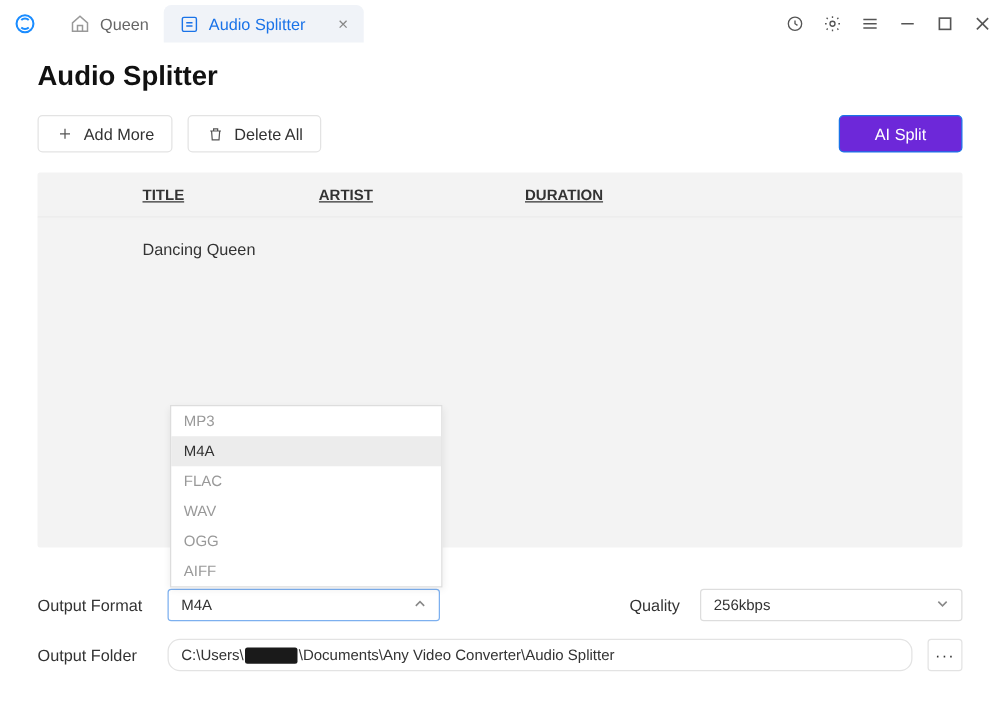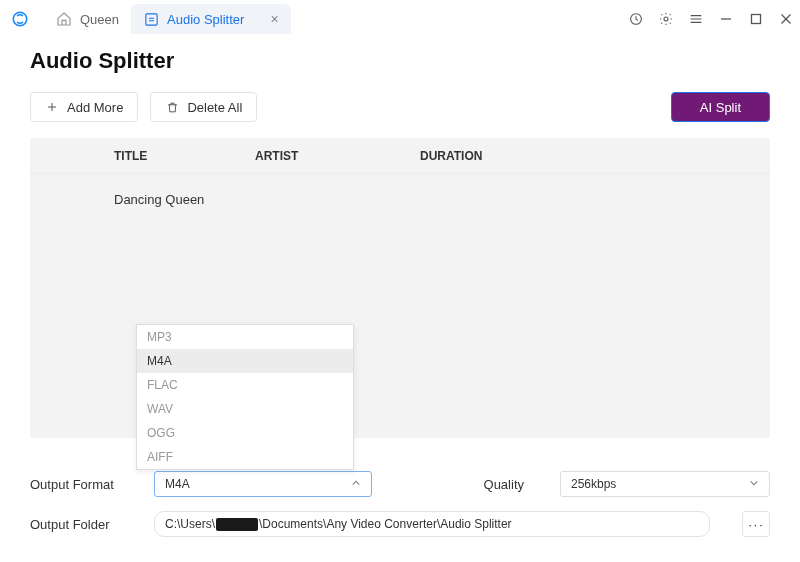--- a/index.html
+++ b/index.html
@@ -20,41 +20,41 @@
   .win-btn svg { width: 12px; height: 12px; }
 
   
   .page { padding: 10px 30px 0 30px; }
   h1.page-title { font-size: 22px; font-weight: 700; color: #111; margin-bottom: 18px; }
 
   .toolbar { display: flex; align-items: center; gap: 12px; margin-bottom: 16px; }
   .btn { height: 30px; padding: 0 14px; border: 1px solid #e3e3e3; background: #fff; border-radius: 4px; display: inline-flex; align-items: center; gap: 8px; font-size: 13px; color: #333; cursor: pointer; }
   .btn .icon { width: 14px; height: 14px; display: flex; align-items: center; justify-content: center; color: #555; }
   .spacer { flex: 1; }
-  .btn.primary { background: #701a75; color: #fff; border-color: #1a73e8; padding: 0 28px; font-weight: 500; }
+  .btn.primary { background: #6d28d9; color: #fff; border-color: #1a73e8; padding: 0 28px; font-weight: 500; }
 
   
   .table-wrap { background: #f3f3f3; border-radius: 2px; height: 300px; overflow: hidden; position: relative; }
   .thead, .trow { display: grid; grid-template-columns: 60px 1fr 1fr 1fr 1fr; align-items: center; padding: 0 20px 0 0; }
-  .thead { height: 36px; font-size: 12px; font-weight: 600; color: #333; border-bottom: 1px solid #ececec; }
+  .thead { height: 36px; font-size: 12px; font-weight: 600; color: #333; border-bottom: 1px solid #ececec; text-decoration: underline; }
   .thead .th:first-child { }
   .th.title { padding-left: 24px; }
   .trow { height: 50px; font-size: 13px; color: #333; }
   .trow .cell.title { padding-left: 24px; display: flex; align-items: center; gap: 10px; }
   .trow .cell.duration { }
   .cell, .th { overflow: hidden; text-overflow: ellipsis; white-space: nowrap; }
 
   
   .dropdown-popup { position: absolute; left: 136px; bottom: 92px; width: 218px; background: #fff; border: 1px solid #ddd; box-shadow: 0 2px 6px rgba(0,0,0,0.08); z-index: 20; }
   .dropdown-popup .opt { height: 24px; display: flex; align-items: center; padding: 0 10px; font-size: 12px; color: #999; cursor: pointer; }
   .dropdown-popup .opt.selected { background: #ececec; color: #333; }
 
   
   .bottom { position: absolute; left: 0; right: 0; bottom: 0; padding: 0 30px 18px 30px; background: #fff; }
-  .row { display: flex; align-items: center; height: 40px; gap: 32px; }
+  .row { display: flex; align-items: center; height: 40px; gap: 12px; }
   .row .label { font-size: 13px; color: #333; width: 92px; }
   .select { height: 26px; border: 1px solid #ddd; border-radius: 3px; display: flex; align-items: center; padding: 0 10px; font-size: 12px; color: #333; background: #fff; position: relative; }
   .select.format { width: 218px; border-color: #7db0ef; }
   .select.quality { width: 210px; }
   .select .chev { margin-left: auto; color: #888; }
   .quality-label { margin-left: auto; font-size: 13px; color: #333; margin-right: 4px; }
   .path-input { flex: 1; height: 26px; border: 1px solid #e3e3e3; border-radius: 10px; display: flex; align-items: center; padding: 0 10px; font-size: 12px; color: #333; background: #fff; }
   .path-input .redact { display:inline-block; width: 42px; height: 13px; background: #1a1a1a; border-radius: 2px; margin: 0 1px; vertical-align: middle; }
   .browse-btn { width: 28px; height: 26px; border: 1px solid #e3e3e3; border-radius: 3px; display: flex; align-items: center; justify-content: center; font-size: 13px; color: #333; background: #fff; cursor: pointer; letter-spacing: 1px; }
 </style>

